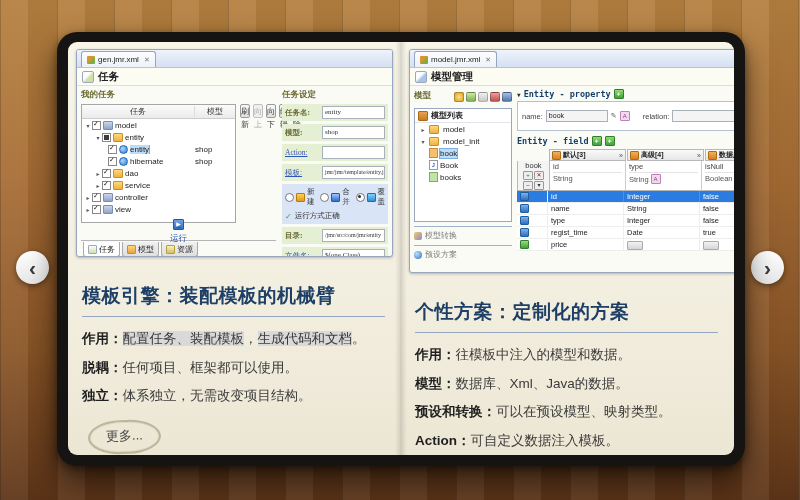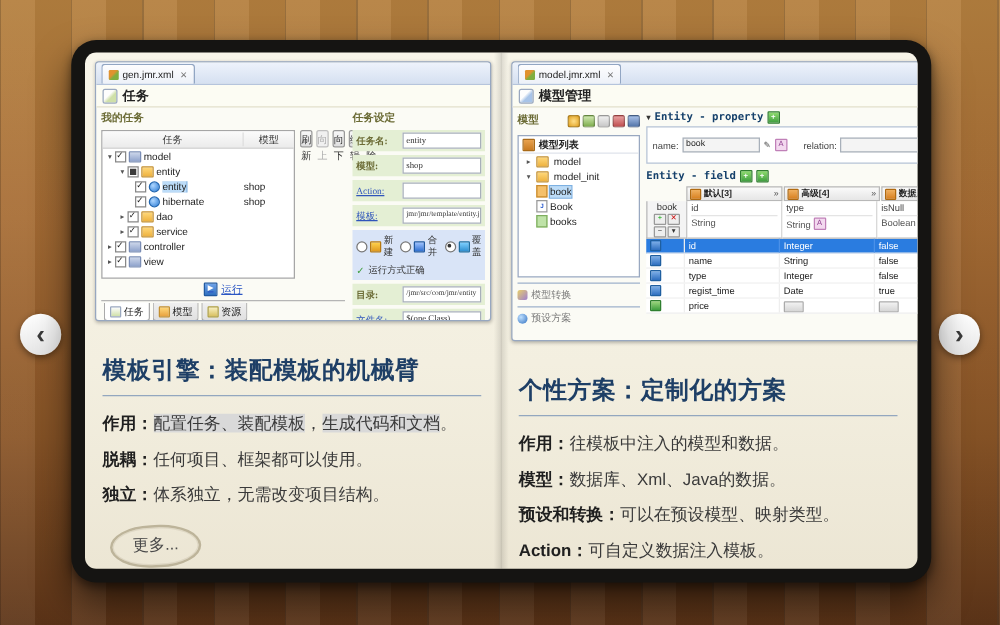--- a/index.html
+++ b/index.html
@@ -59,21 +59,21 @@
   .ico.fold{background:linear-gradient(#ffd87a,#eeb23f);border:1px solid #c49030;}
   .ico.task{width:7px;height:7px;border-radius:50%;background:radial-gradient(circle at 35% 35%,#aed6ff,#2d7dd6);border:1px solid #2266b0;}
   .lblx{flex:1;white-space:nowrap;overflow:hidden;}
   .lblx .seltxt{background:#bcdcf8;outline:1px solid #7cb0e2;}
   .mdlx{width:40px;flex:none;}
   .btncol{width:36px;flex:none;display:flex;flex-direction:row;gap:3px;padding-top:0;}
   .sbtn{height:14px;font-size:8px;color:#333;background:linear-gradient(#f8f8f8,#e0e0e0);
     border:1px solid #999;border-radius:2px;text-align:center;line-height:13px;padding:0;}
   .sbtn.dis{color:#aaa;border-color:#bfbfbf;background:#f0f0f0;}
   .runline{height:13px;display:flex;align-items:center;justify-content:center;gap:3px;margin-top:2px;
-    color:#2b56c4;text-decoration:underline;font-size:8.5px;}
+    color:#2b56c4;text-decoration:underline;font-size:8.5px;flex-direction:column;}
   .runicon{width:9px;height:9px;background:linear-gradient(#6fa3e8,#2f6fc0);border:1px solid #2059a0;border-radius:1px;
     color:#fff;font-size:6px;line-height:9px;text-align:center;text-decoration:none;flex:none;}
   .btabs{display:flex;gap:2px;margin-top:2px;border-top:1px solid #b5b5b5;padding:1px 2px 0;}
   .btab{display:flex;align-items:center;gap:2px;font-size:8px;padding:1px 4px;height:12px;
     border:1px solid #aaa;border-top:none;border-radius:0 0 3px 3px;background:linear-gradient(#f0f0f0,#e0e0e0);}
   .btab.act{background:#fff;}
   .btico{width:7px;height:7px;border-radius:1px;flex:none;}
   .btico.t1{background:linear-gradient(#fdfdfd,#cfe0a8);border:1px solid #9aa8bf;}
   .btico.t2{background:linear-gradient(#ffd87a,#e8a23f);border:1px solid #c49030;}
   .btico.t3{background:linear-gradient(#f8f0c0,#d8c060);border:1px solid #b0a040;}

